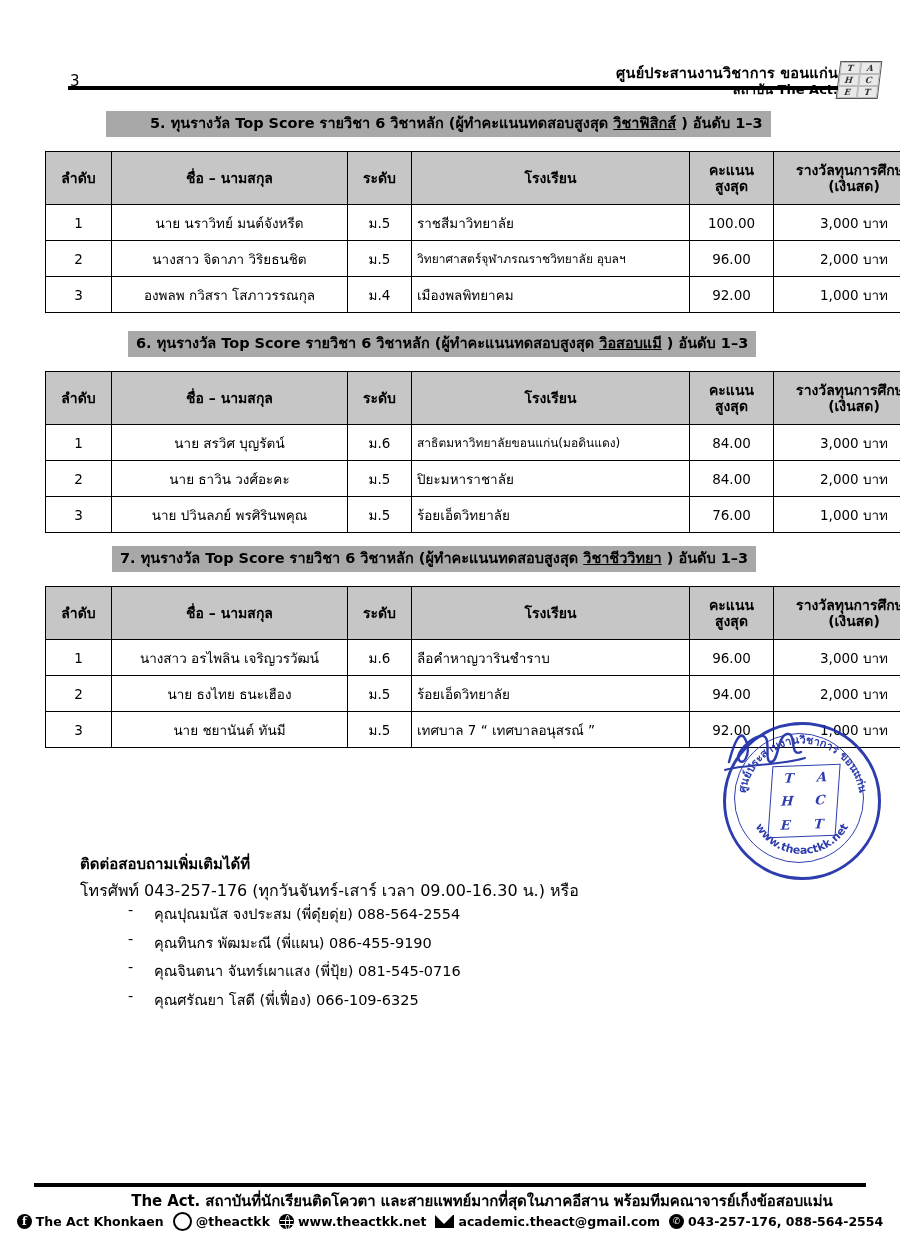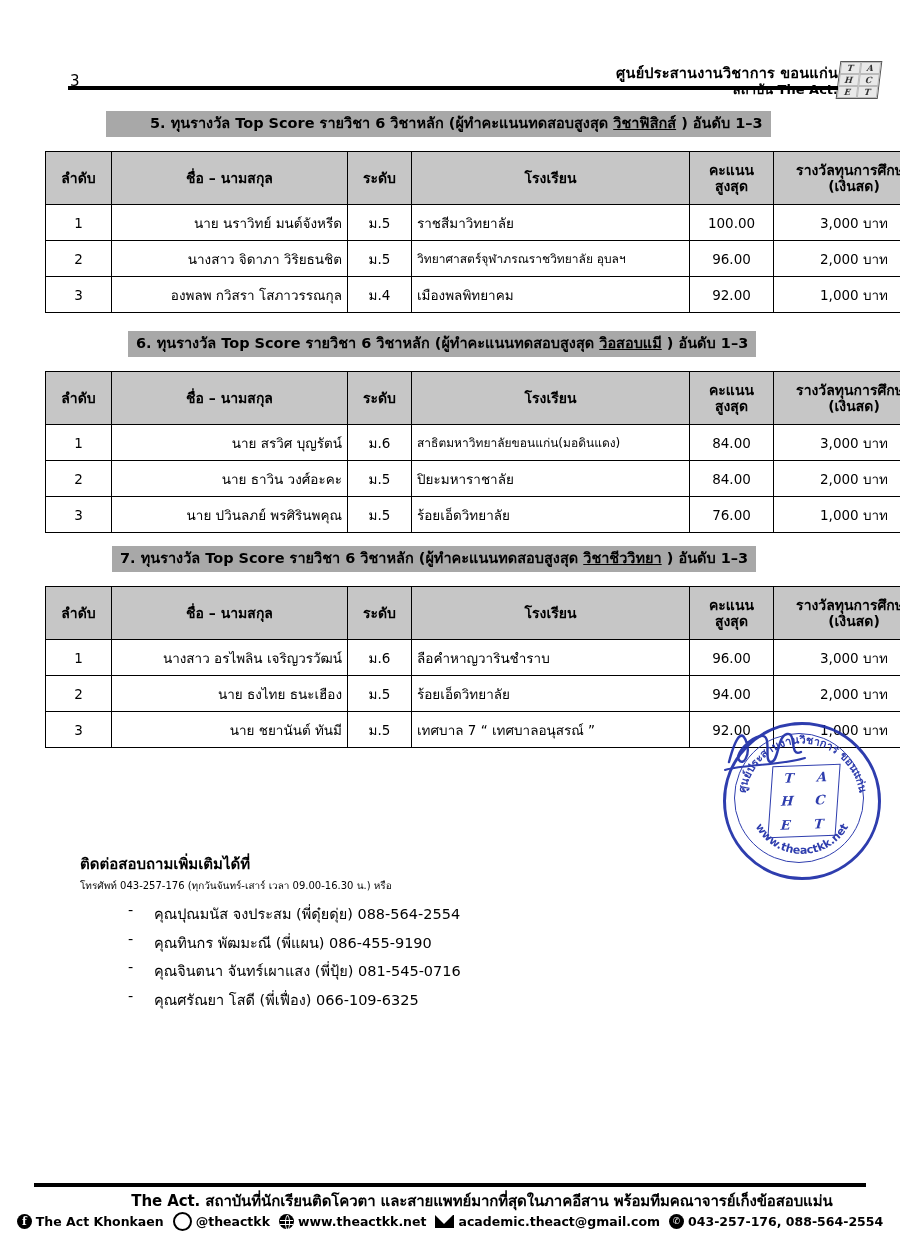--- a/index.html
+++ b/index.html
@@ -62,36 +62,36 @@
   table.t thead th{
     background:#c6c6c6;
     font-weight:700;
     text-align:center;
     height:52px;
     font-size:14px;
     line-height:1.15;
   }
   table.t tbody td{height:35px;}
   .c-no{width:55px;text-align:center;}
-  .c-name{width:225px;text-align:right;}
+  .c-name{width:225px;text-align:center;}
   .c-lvl{width:53px;text-align:center;}
   .c-school{width:267px;text-align:left;}
   .c-score{width:73px;text-align:center;}
   .c-award{width:150px;text-align:center;}
   td.c-school{font-size:13px;}
   td.c-school.sm{font-size:12px;}
   td.c-name{font-size:13.5px;}
 
   
   .note{position:absolute;left:72px;top:764px;font-size:14px;white-space:nowrap;}
   .note b{font-weight:700;}
 
   
   .ct-title{position:absolute;left:80px;top:852px;font-size:15px;font-weight:700;}
-  .ct-phone{position:absolute;left:80px;top:878px;font-size:10px;}
+  .ct-phone{position:absolute;left:80px;top:878px;font-size:16px;}
   .ct-list{position:absolute;left:128px;top:902px;width:560px;}
   .ct-row{display:flex;align-items:flex-start;margin-bottom:5.5px;font-size:14.5px;}
   .ct-dash{width:26px;flex:none;}
   .ct-txt{flex:1;}
 
   
   .stamp{
     position:absolute;left:723px;top:722px;width:152px;height:152px;
     border:3.5px solid #1f2fa8;border-radius:50%;
     color:#1f2fa8;

